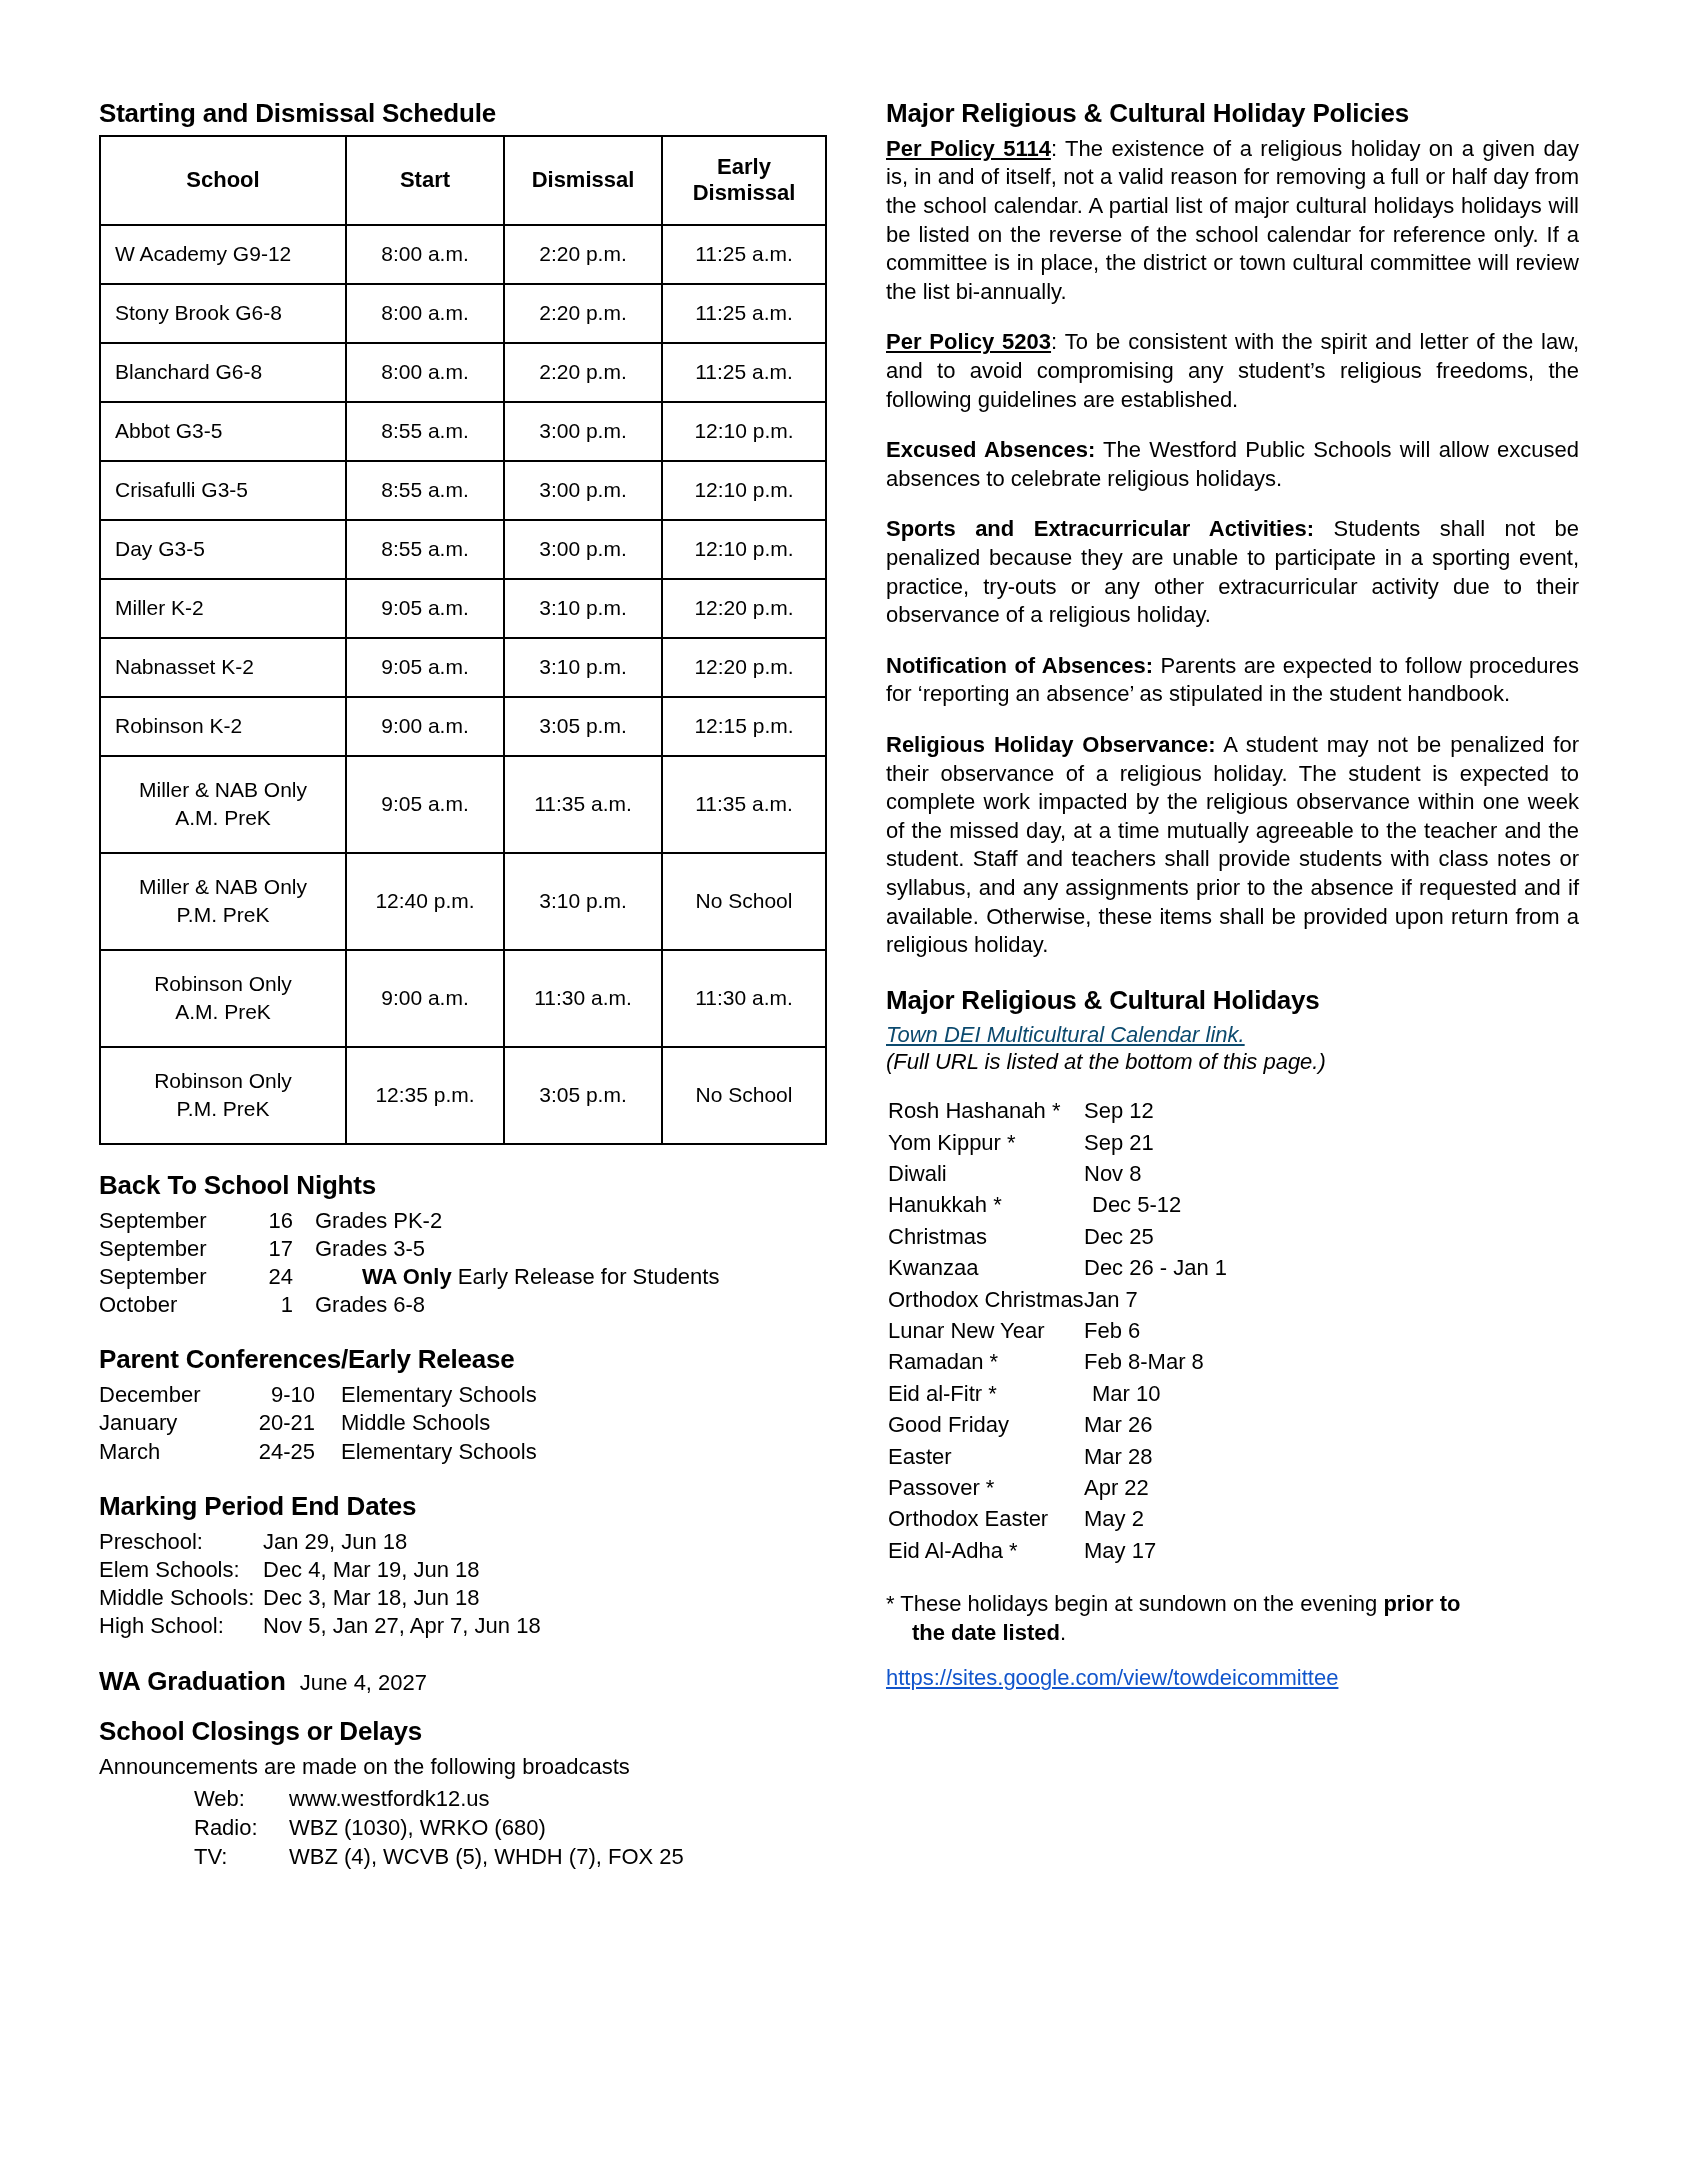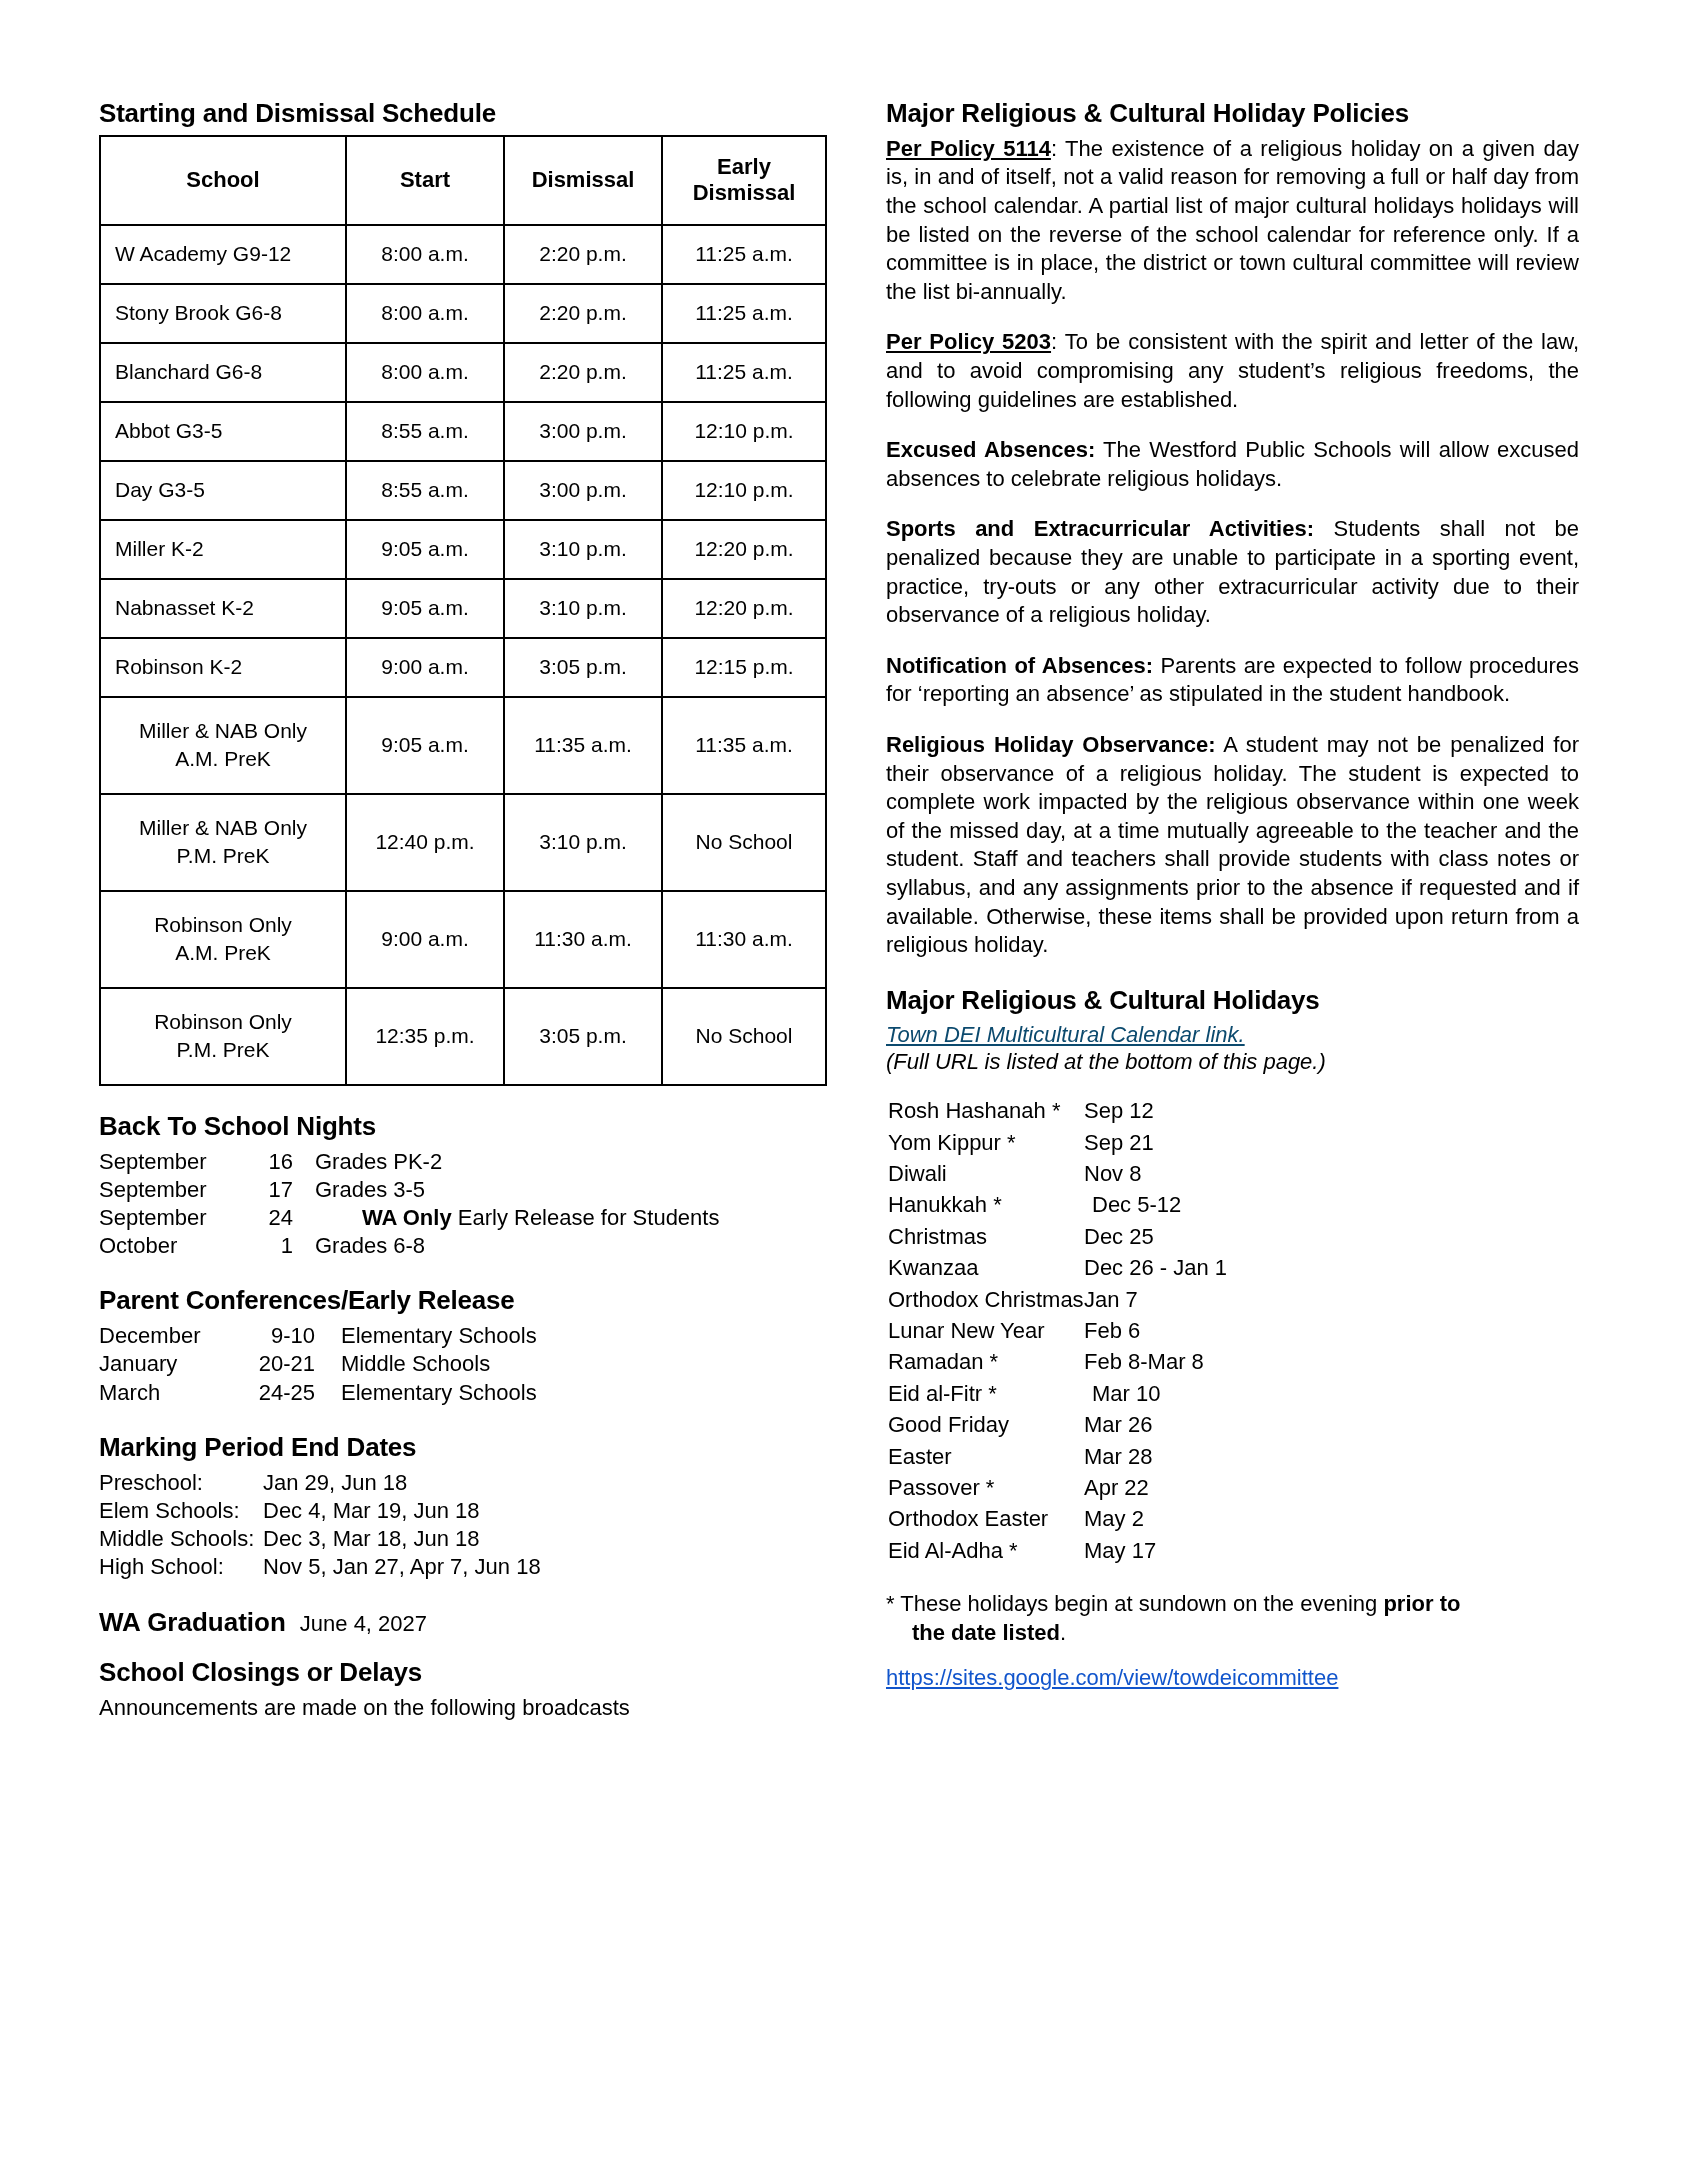--- a/index.html
+++ b/index.html
@@ -156,20 +156,26 @@
             <td class="val">2:20 p.m.</td>
             <td class="val">11:25 a.m.</td>
           </tr>
           <tr>
             <td class="name">Abbot G3-5</td>
             <td class="val">8:55 a.m.</td>
             <td class="val">3:00 p.m.</td>
             <td class="val">12:10 p.m.</td>
           </tr>
           <tr>
+            <td class="name">Crisafulli G3-5</td>
+            <td class="val">8:55 a.m.</td>
+            <td class="val">3:00 p.m.</td>
+            <td class="val">12:10 p.m.</td>
+          </tr>
+          <tr>
             <td class="name">Day G3-5</td>
             <td class="val">8:55 a.m.</td>
             <td class="val">3:00 p.m.</td>
             <td class="val">12:10 p.m.</td>
           </tr>
           <tr>
             <td class="name">Miller K-2</td>
             <td class="val">9:05 a.m.</td>
             <td class="val">3:10 p.m.</td>
             <td class="val">12:20 p.m.</td>
@@ -297,20 +303,34 @@
     <div class="gap-lg"></div>
 
     <div class="grad">
       <span>WA Graduation</span><span class="date">June 4, 2027</span>
     </div>
 
     <div class="gap-md"></div>
 
     <h2 class="section">School Closings or Delays</h2>
     <div class="closing-sub">Announcements are made on the following broadcasts</div>
+    <div class="bclist">
+        <div class="row">
+          <span class="k">Web:</span>
+          <span class="v">www.westfordk12.us</span>
+        </div>
+        <div class="row">
+          <span class="k">Radio:</span>
+          <span class="v">WBZ (1030), WRKO (680)</span>
+        </div>
+        <div class="row">
+          <span class="k">TV:</span>
+          <span class="v">WBZ (4), WCVB (5), WHDH (7), FOX 25</span>
+        </div>
+      </div>
 
   </div>
 
   <div class="col-right">
 
     <h2 class="section">Major Religious &amp; Cultural Holiday Policies</h2>
     <div>
         <p class="policy"><span class="lead-u">Per Policy 5114</span><span>:  The existence of a religious holiday on a given day is, in and of itself, not a valid reason for removing a full or half day from the school calendar. A partial list of major cultural holidays holidays will be listed on the reverse of the school calendar for reference only.  If a committee is in place, the district or town cultural committee will review the list bi-annually.</span></p>
         <p class="policy"><span class="lead-u">Per Policy 5203</span><span>: To be consistent with the spirit and letter of the law, and to avoid compromising any student’s religious freedoms, the following guidelines are established.</span></p>
         <p class="policy"><span class="lead-b">Excused Absences:</span><span> The Westford Public Schools will allow excused absences to celebrate religious holidays.</span></p>

